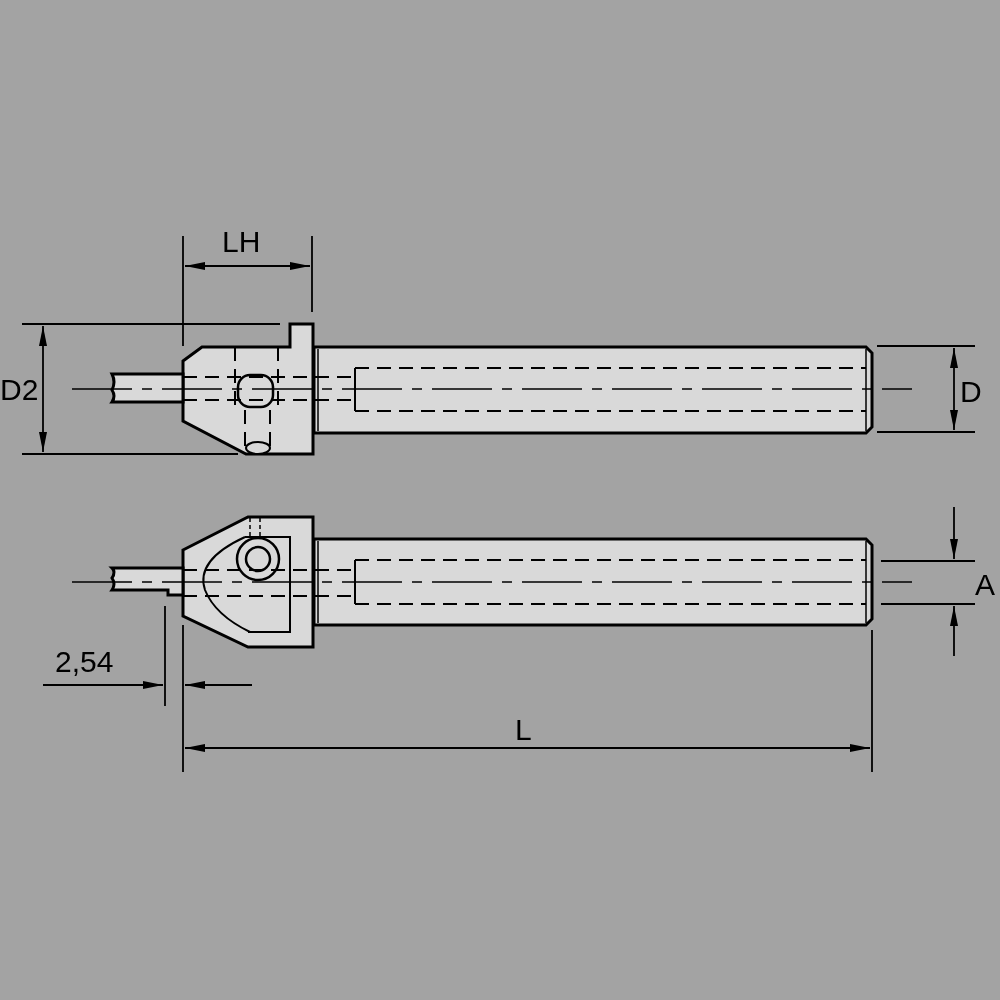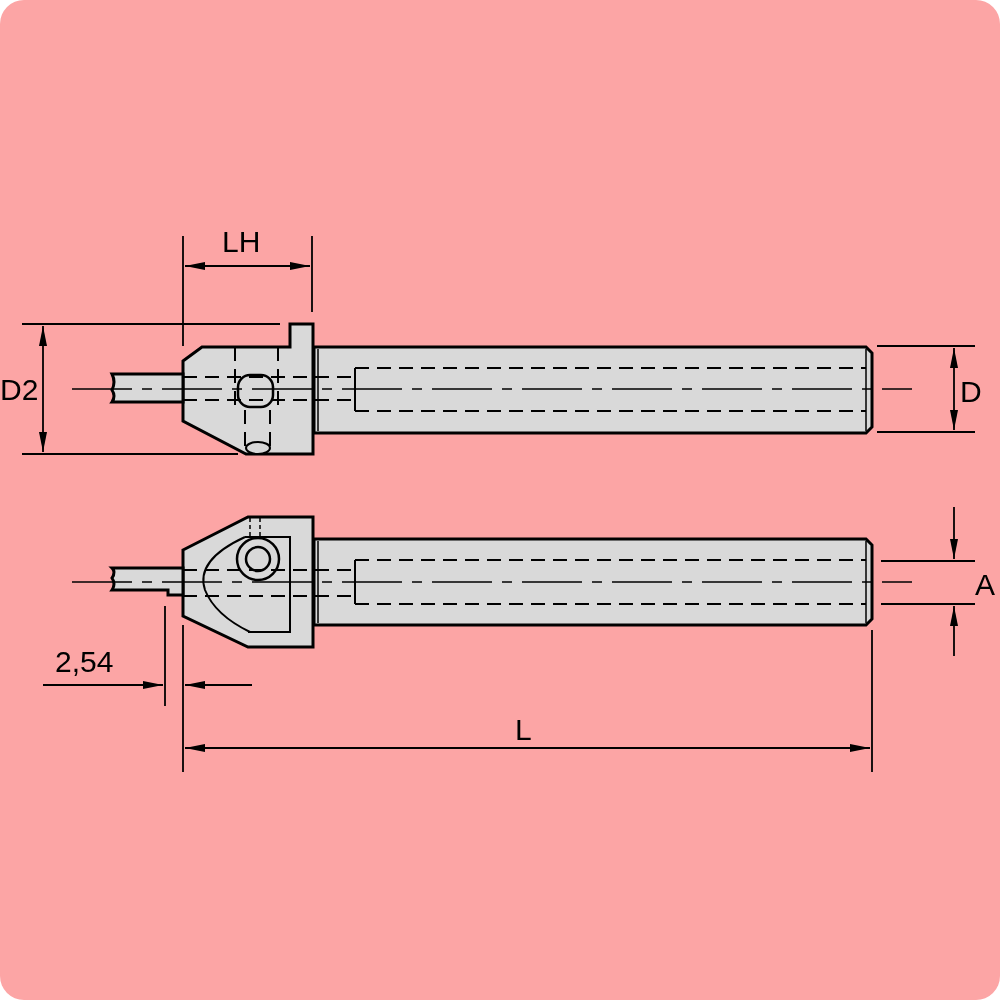--- a/index.html
+++ b/index.html
@@ -1,16 +1,16 @@
 <!DOCTYPE html>
 <html><head>
 <meta charset="utf-8">
 <style>
   html, body { margin: 0; padding: 0; background: #ffffff; }
-  #canvas { position: relative; width: 1000px; height: 1000px; background: #fca5a5; overflow: hidden; border-radius: 24px; }
+  #canvas { position: relative; width: 1000px; height: 1000px; background: #a3a3a3; overflow: hidden; }
   svg { position: absolute; left: 0; top: 0; }
   .lbl { font-family: "Liberation Sans", sans-serif; font-size: 30px; fill: #000; }
 </style>
 </head>
 <body>
 
 <div id="canvas">
 <svg width="1000" height="1000" viewBox="0 0 1000 1000" xmlns="http://www.w3.org/2000/svg">
   <defs>
     <marker id="arr" viewBox="0 0 20 10" refX="20" refY="5" markerWidth="20" markerHeight="10" orient="auto-start-reverse" markerUnits="userSpaceOnUse">

